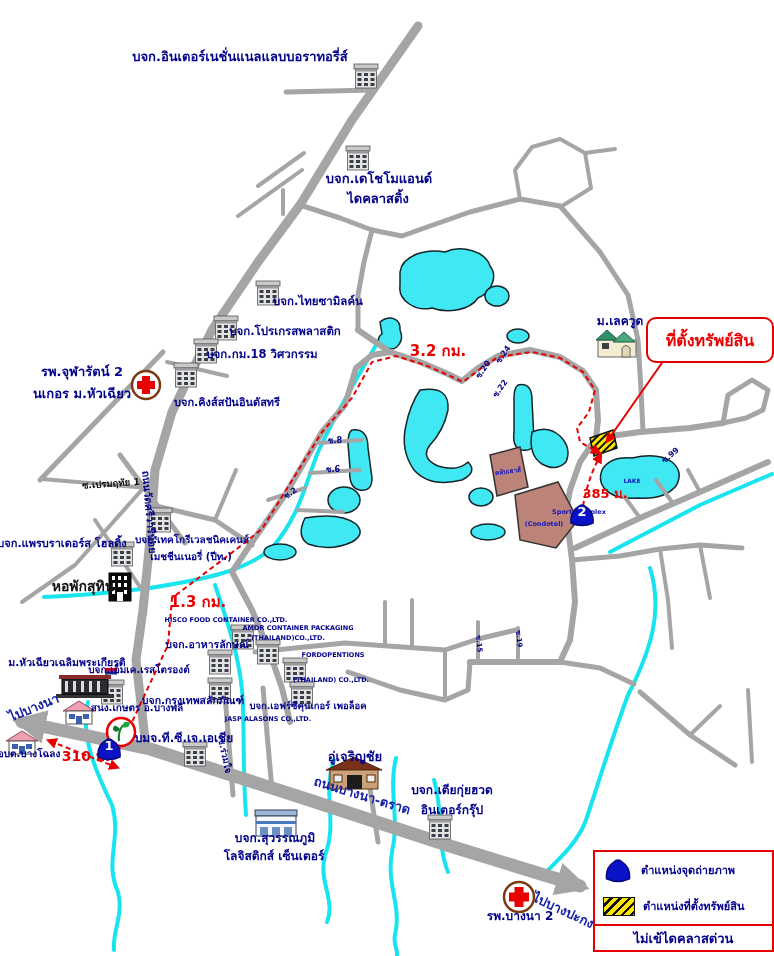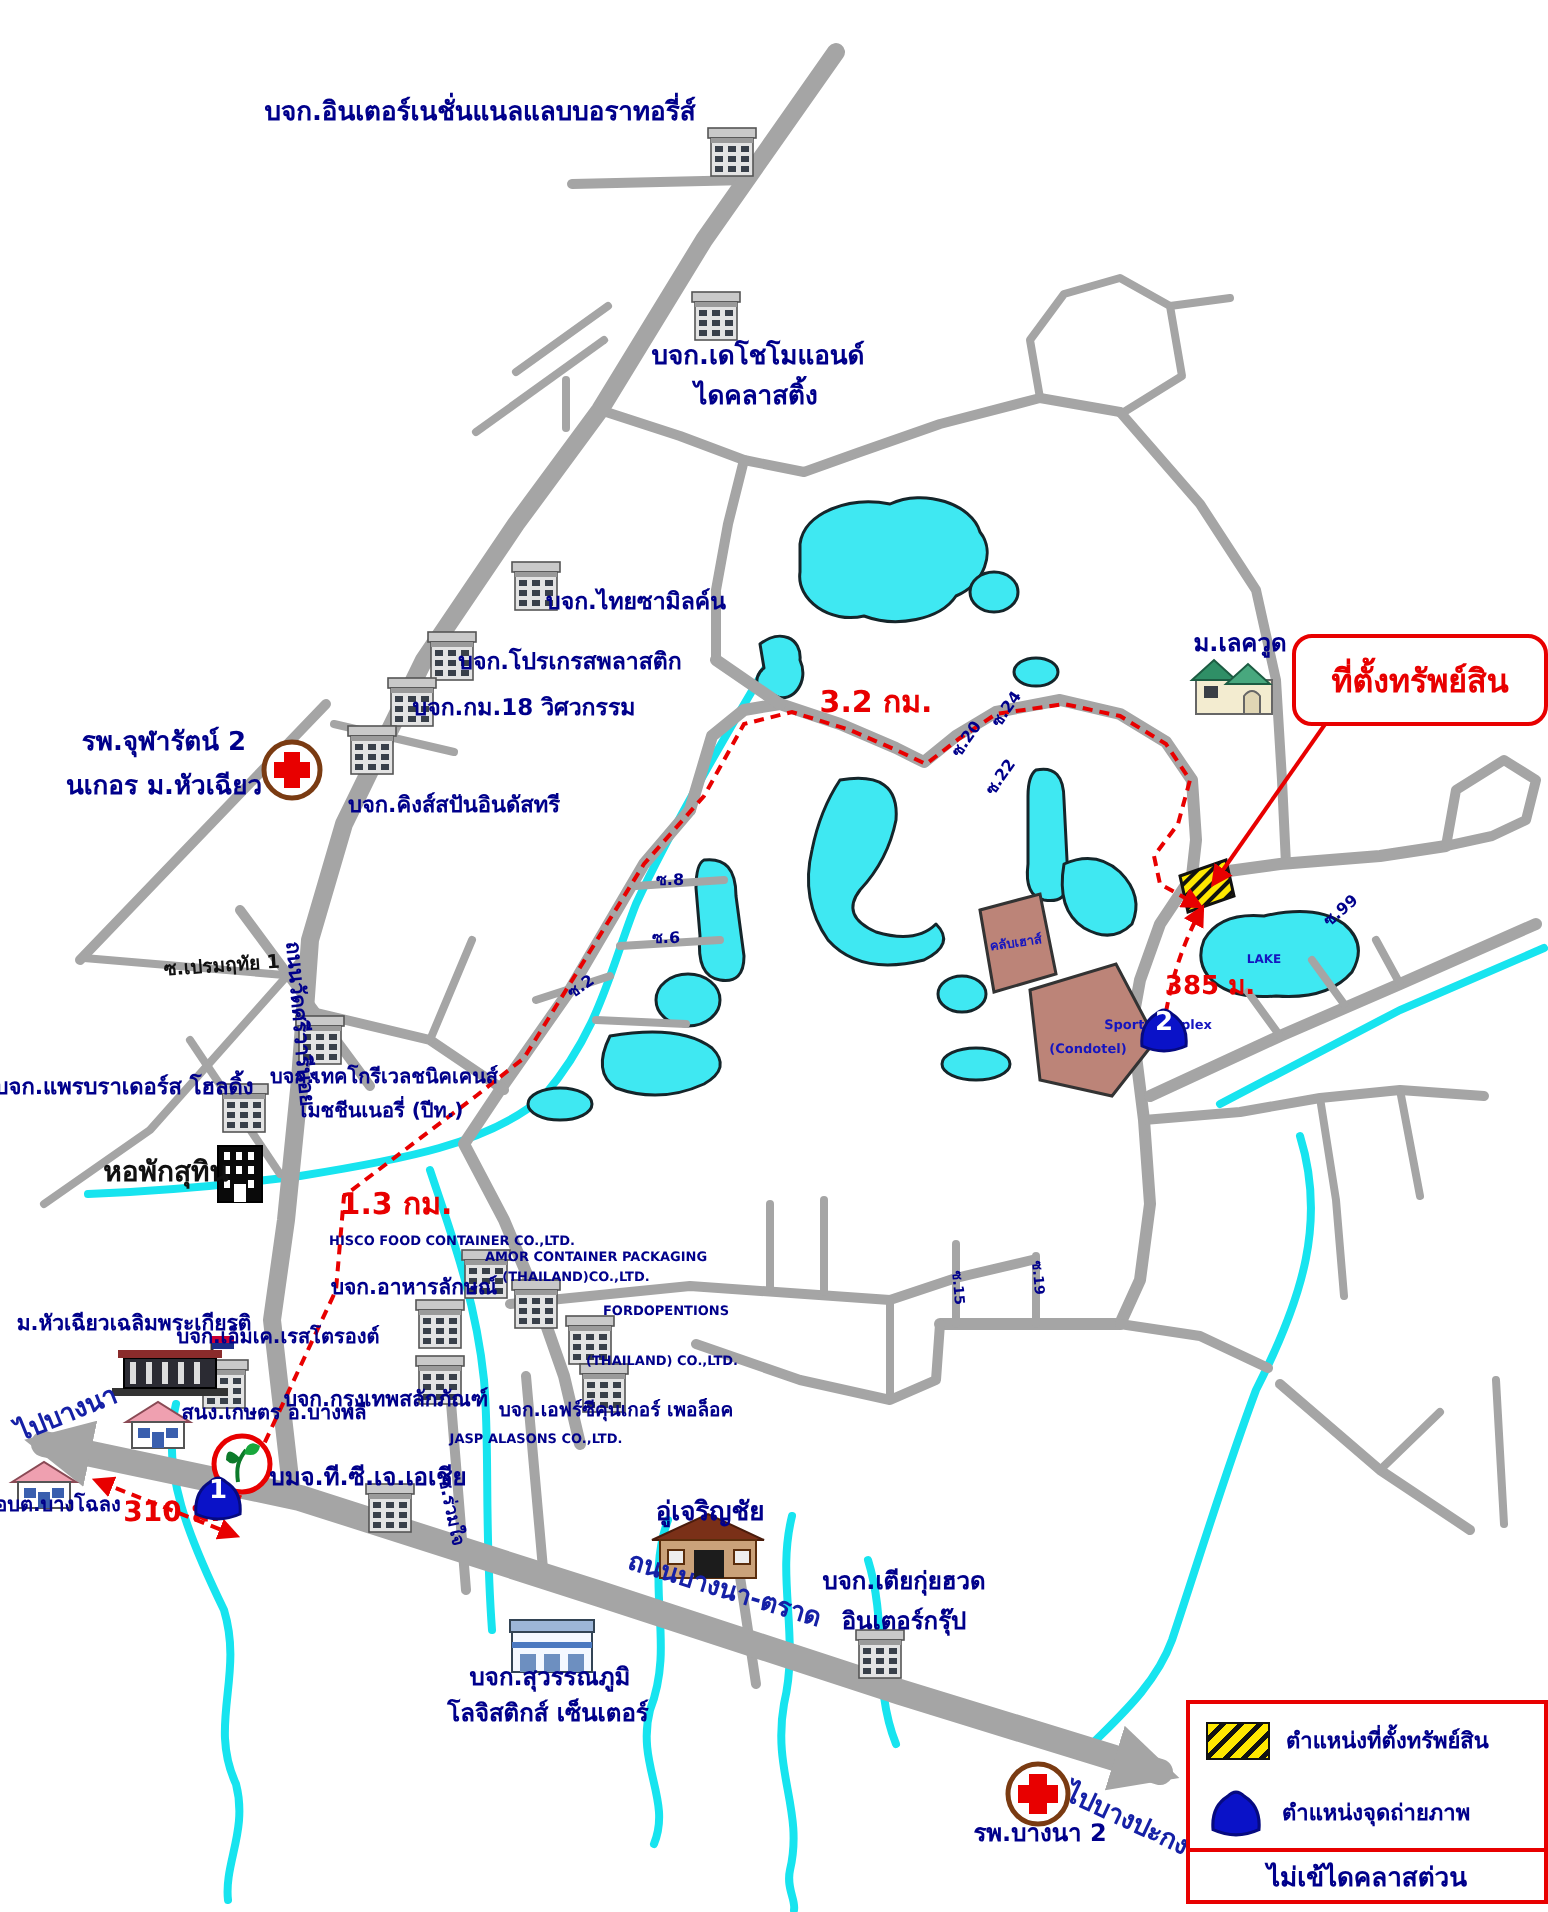--- a/index.html
+++ b/index.html
@@ -268,28 +268,28 @@
 </div>
 <div class="marker" style="left:582px;top:515px;">
   <svg width="28" height="24" viewBox="0 0 28 24">
     <path d="M3,20 Q2,9 10,4 Q14,0 18,4 Q26,9 25,20 Q14,25 3,20 Z" fill="#0a12c8" stroke="#060a80" stroke-width="1.5"></path>
   </svg>
   <span class="num">2</span>
 </div>
 
 <div id="legend">
   <div class="leg-row">
-    <span class="swatch-hatch"></span>
-    <span class="leg-label">ตำแหน่งที่ตั้งทรัพย์สิน</span>
-  </div>
-  <div class="leg-row">
     <svg width="30" height="25" viewBox="0 0 28 24">
       <path d="M3,20 Q2,9 10,4 Q14,0 18,4 Q26,9 25,20 Q14,25 3,20 Z" fill="#0a12c8" stroke="#060a80" stroke-width="1.5"></path>
     </svg>
     <span class="leg-label">ตำแหน่งจุดถ่ายภาพ</span>
+  </div>
+  <div class="leg-row">
+    <span class="swatch-hatch"></span>
+    <span class="leg-label">ตำแหน่งที่ตั้งทรัพย์สิน</span>
   </div>
   <div class="leg-note">ไม่เข้ไดคลาสต่วน</div>
 </div>
 
 <div class="lbl" style="left: 240px; top: 57px; font-size: 13px; color: rgb(0, 0, 139); transform: translate(-50%, -50%) rotate(0deg);">บจก.อินเตอร์เนชั่นแนลแลบบอราทอรี่ส์</div>
     <div class="lbl" style="left: 379px; top: 179px; font-size: 13px; color: rgb(0, 0, 139); transform: translate(-50%, -50%) rotate(0deg);">บจก.เดโชโมแอนด์</div>
     <div class="lbl" style="left: 378px; top: 199px; font-size: 13px; color: rgb(0, 0, 139); transform: translate(-50%, -50%) rotate(0deg);">ไดคลาสติ้ง</div>
     <div class="lbl" style="left: 318px; top: 301px; font-size: 11.5px; color: rgb(0, 0, 139); transform: translate(-50%, -50%) rotate(0deg);">บจก.ไทยซามิลค์น</div>
     <div class="lbl" style="left: 285px; top: 331px; font-size: 11.5px; color: rgb(0, 0, 139); transform: translate(-50%, -50%) rotate(0deg);">บจก.โปรเกรสพลาสติก</div>
     <div class="lbl" style="left: 262px; top: 354px; font-size: 11.5px; color: rgb(0, 0, 139); transform: translate(-50%, -50%) rotate(0deg);">บจก.กม.18 วิศวกรรม</div>

